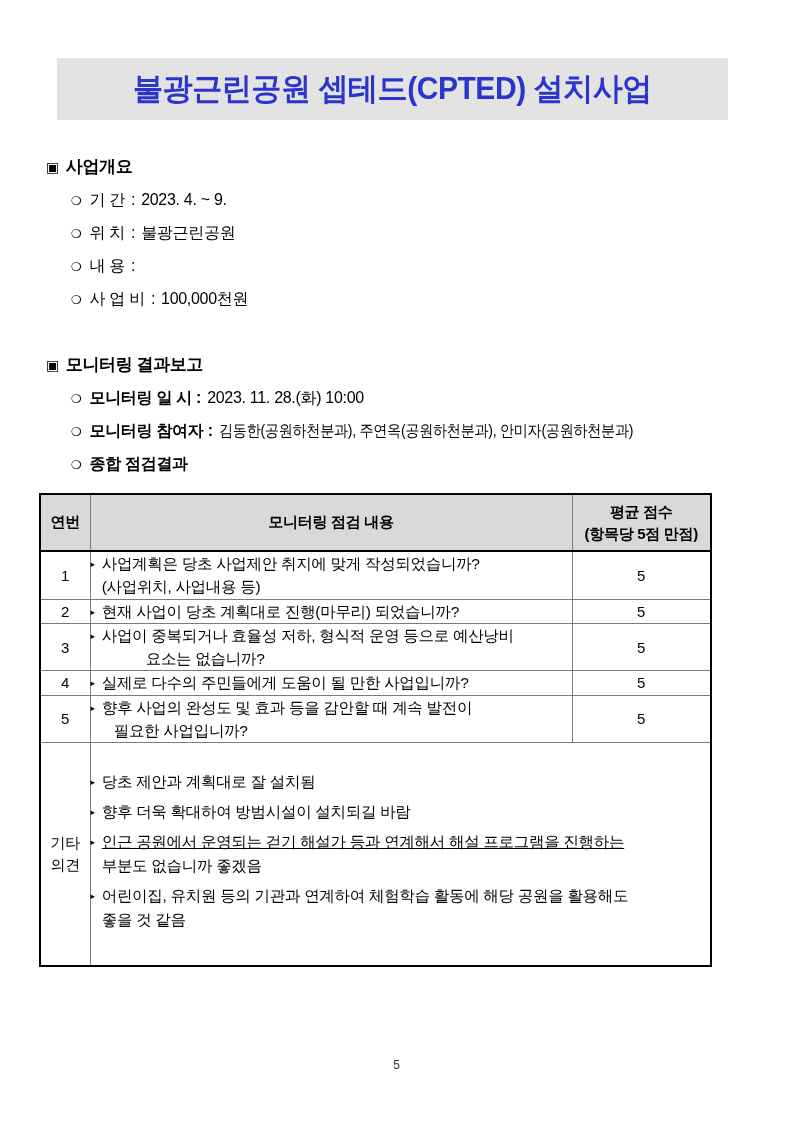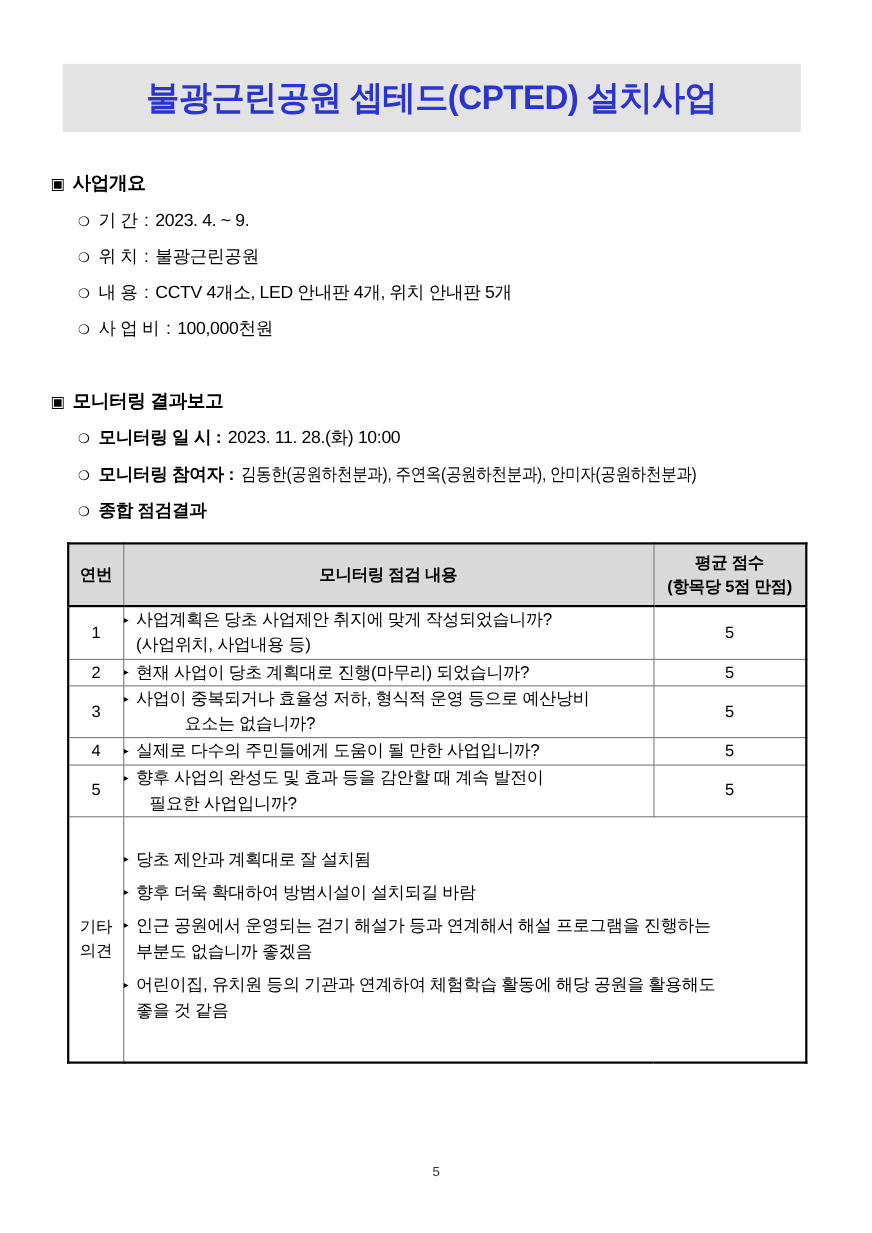--- a/index.html
+++ b/index.html
@@ -78,21 +78,21 @@
   }
   .narrow {
     display: inline-block;
     transform: scaleX(0.88);
     transform-origin: left center;
   }
 
   
   .tbl-wrap {
     position: absolute;
-    left: 61px;
+    left: 39px;
     top: 493px;
     width: 532px;
   }
   table.mon {
     border-collapse: collapse;
     width: 673px;
     table-layout: fixed;
   }
   table.mon td, table.mon th {
     border: 1px solid #7b7b7b;
@@ -196,21 +196,20 @@
     <span class="mark">❍</span>
     <span class="lbl">위     치</span>
     <span style="margin:0 6px;">:</span>
     <span>불광근린공원</span>
   </div>
 
   <div class="b-line">
     <span class="mark">❍</span>
     <span class="lbl">내     용</span>
     <span style="margin:0 6px;">:</span>
-    <span>CCTV 4개소, LED 안내판 4개, 위치 안내판 5개</span>
   </div>
 
   <div class="b-line">
     <span class="mark">❍</span>
     <span class="lbl">사 업 비</span>
     <span style="margin:0 6px;">:</span>
     <span>100,000천원</span>
   </div>
 </div>
 
@@ -331,21 +330,21 @@
             <span class="tri">▸</span>
             <span class="tri-txt">당초 제안과 계획대로 잘 설치됨</span>
           </div>
           <div class="tri-row">
             <span class="tri">▸</span>
             <span class="tri-txt">향후 더욱 확대하여 방범시설이 설치되길 바람</span>
           </div>
           <div class="tri-row">
             <span class="tri">▸</span>
             <span class="tri-txt">
-              <span class="justify" style="display:block;">인근 공원에서 운영되는 걷기 해설가 등과 연계해서 해설 프로그램을 진행하는</span>
+              <span class="justify" style="display:block;text-decoration:underline;">인근 공원에서 운영되는 걷기 해설가 등과 연계해서 해설 프로그램을 진행하는</span>
               <span style="display:block;">부분도 없습니까 좋겠음</span>
             </span>
           </div>
           <div class="tri-row">
             <span class="tri">▸</span>
             <span class="tri-txt">
               <span class="justify" style="display:block;">어린이집, 유치원 등의 기관과 연계하여 체험학습 활동에 해당 공원을 활용해도</span>
               <span style="display:block;">좋을 것 같음</span>
             </span>
           </div>

